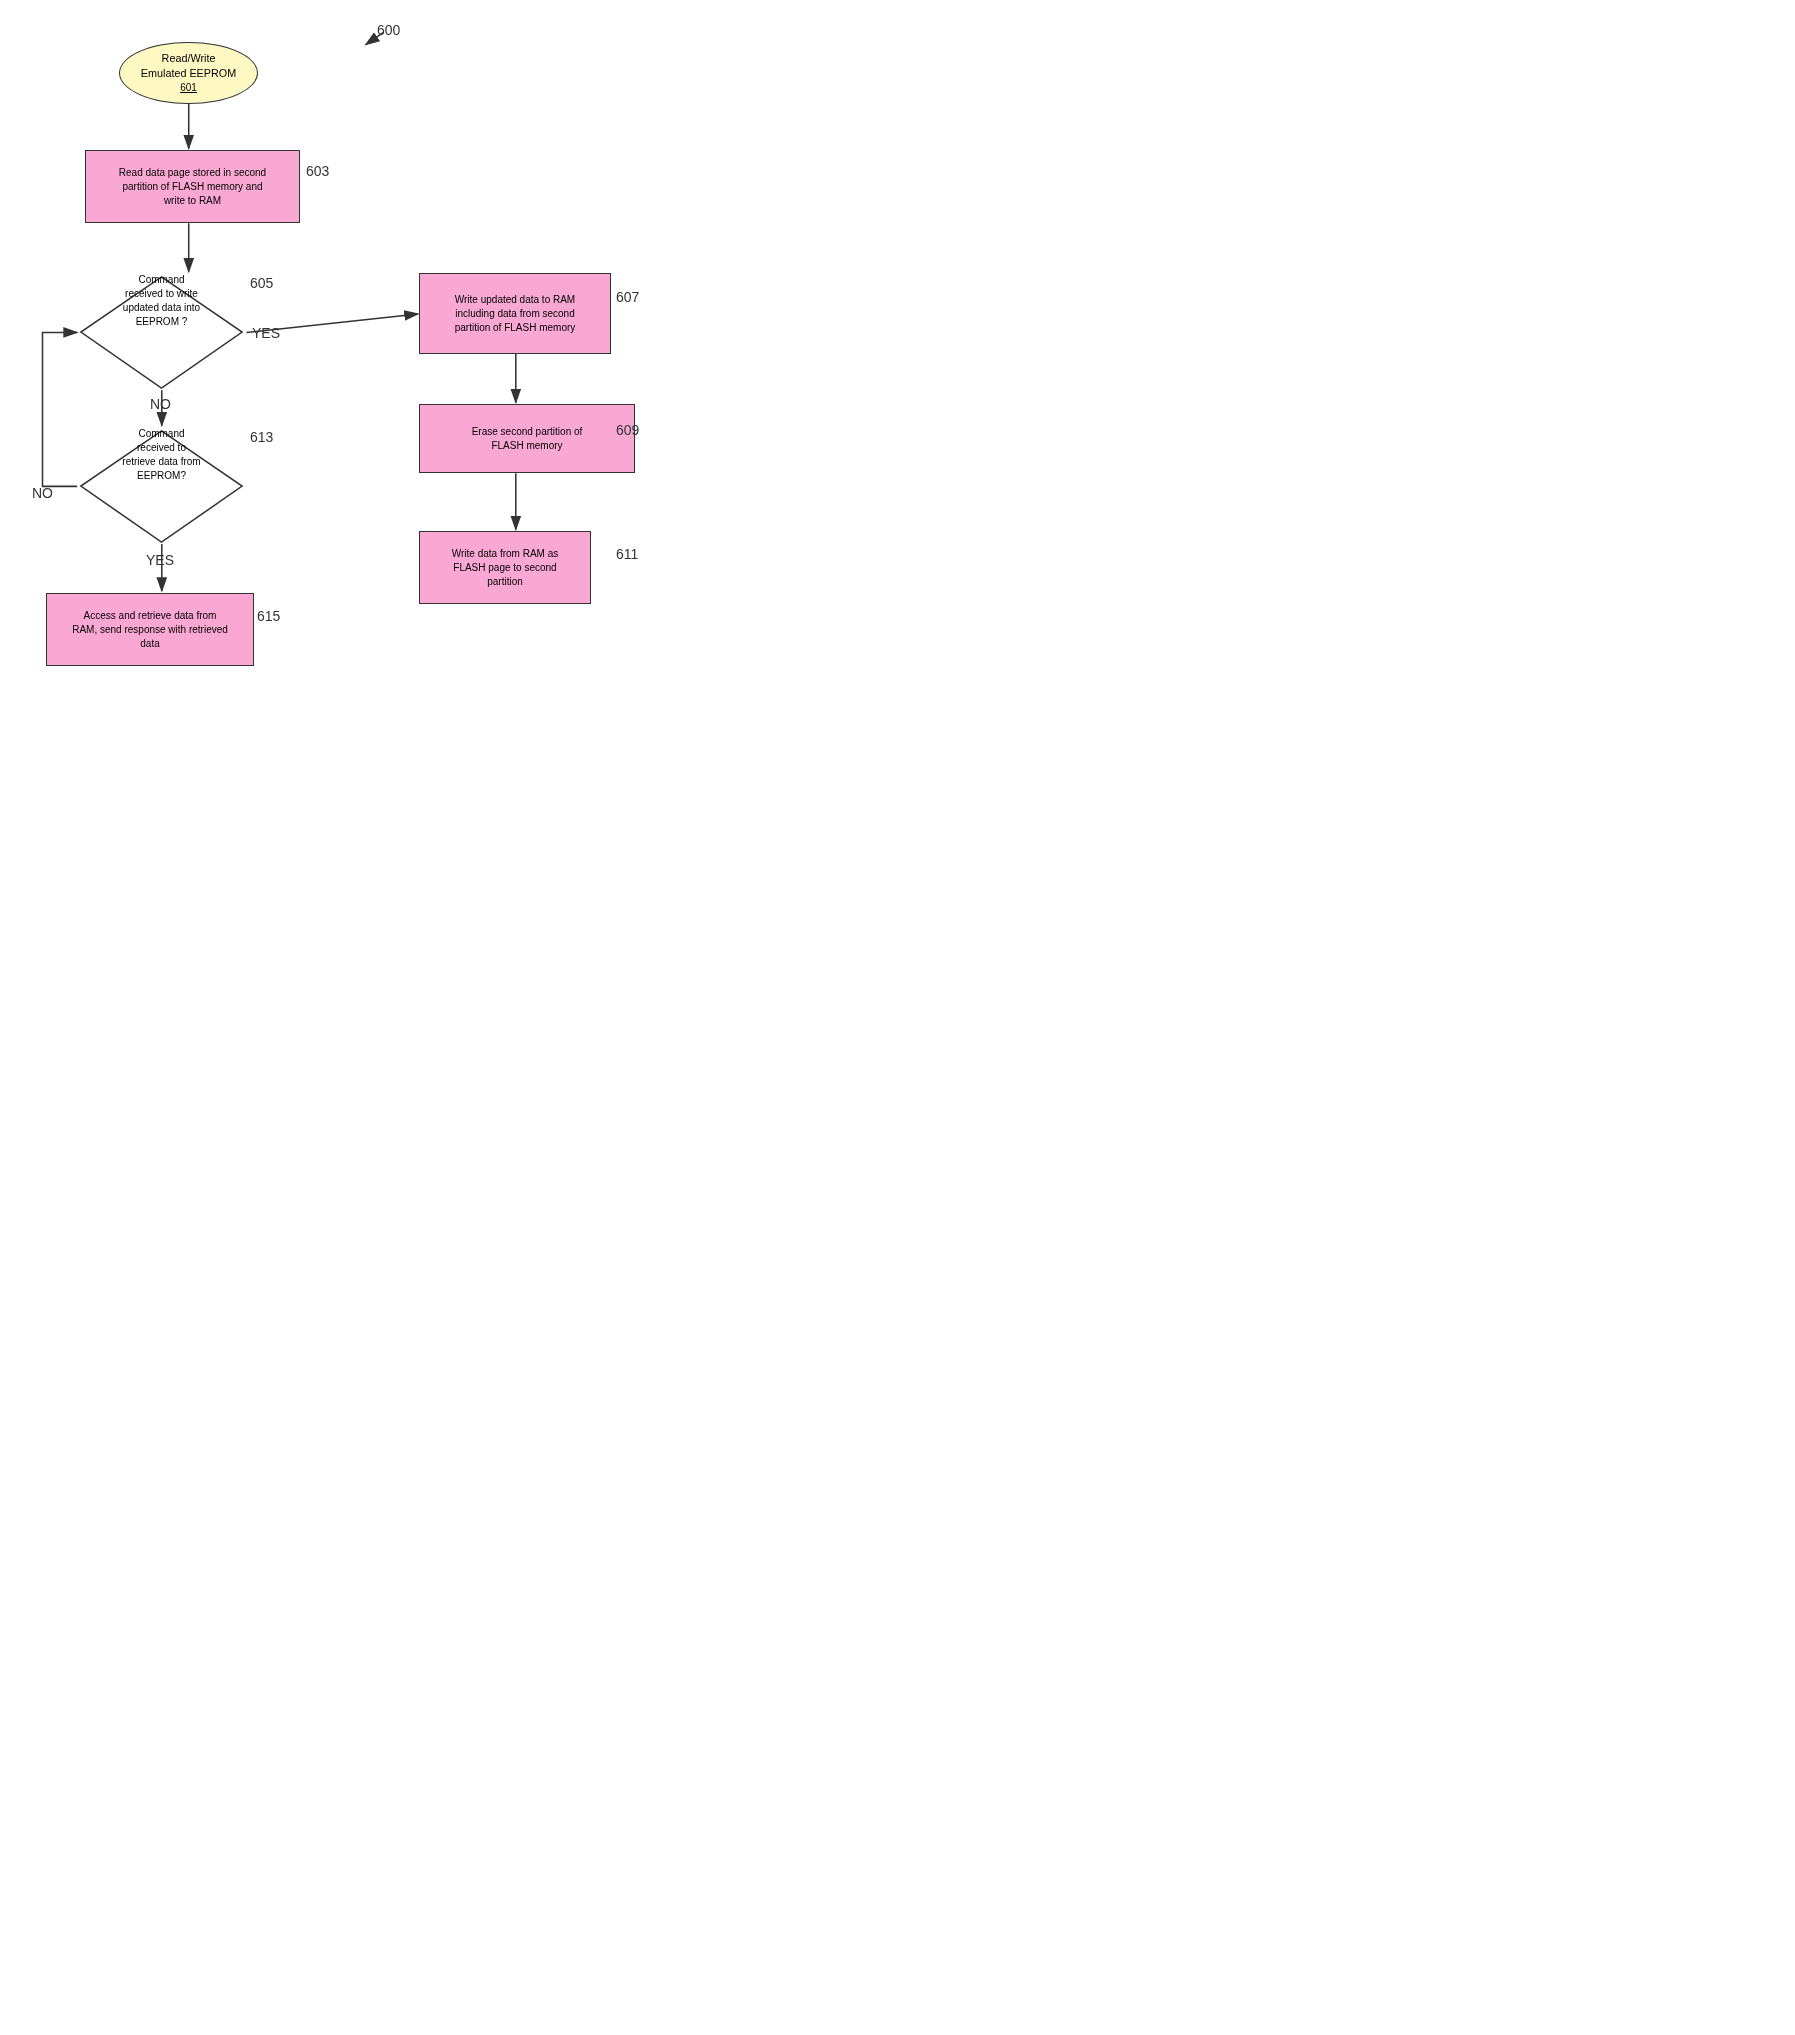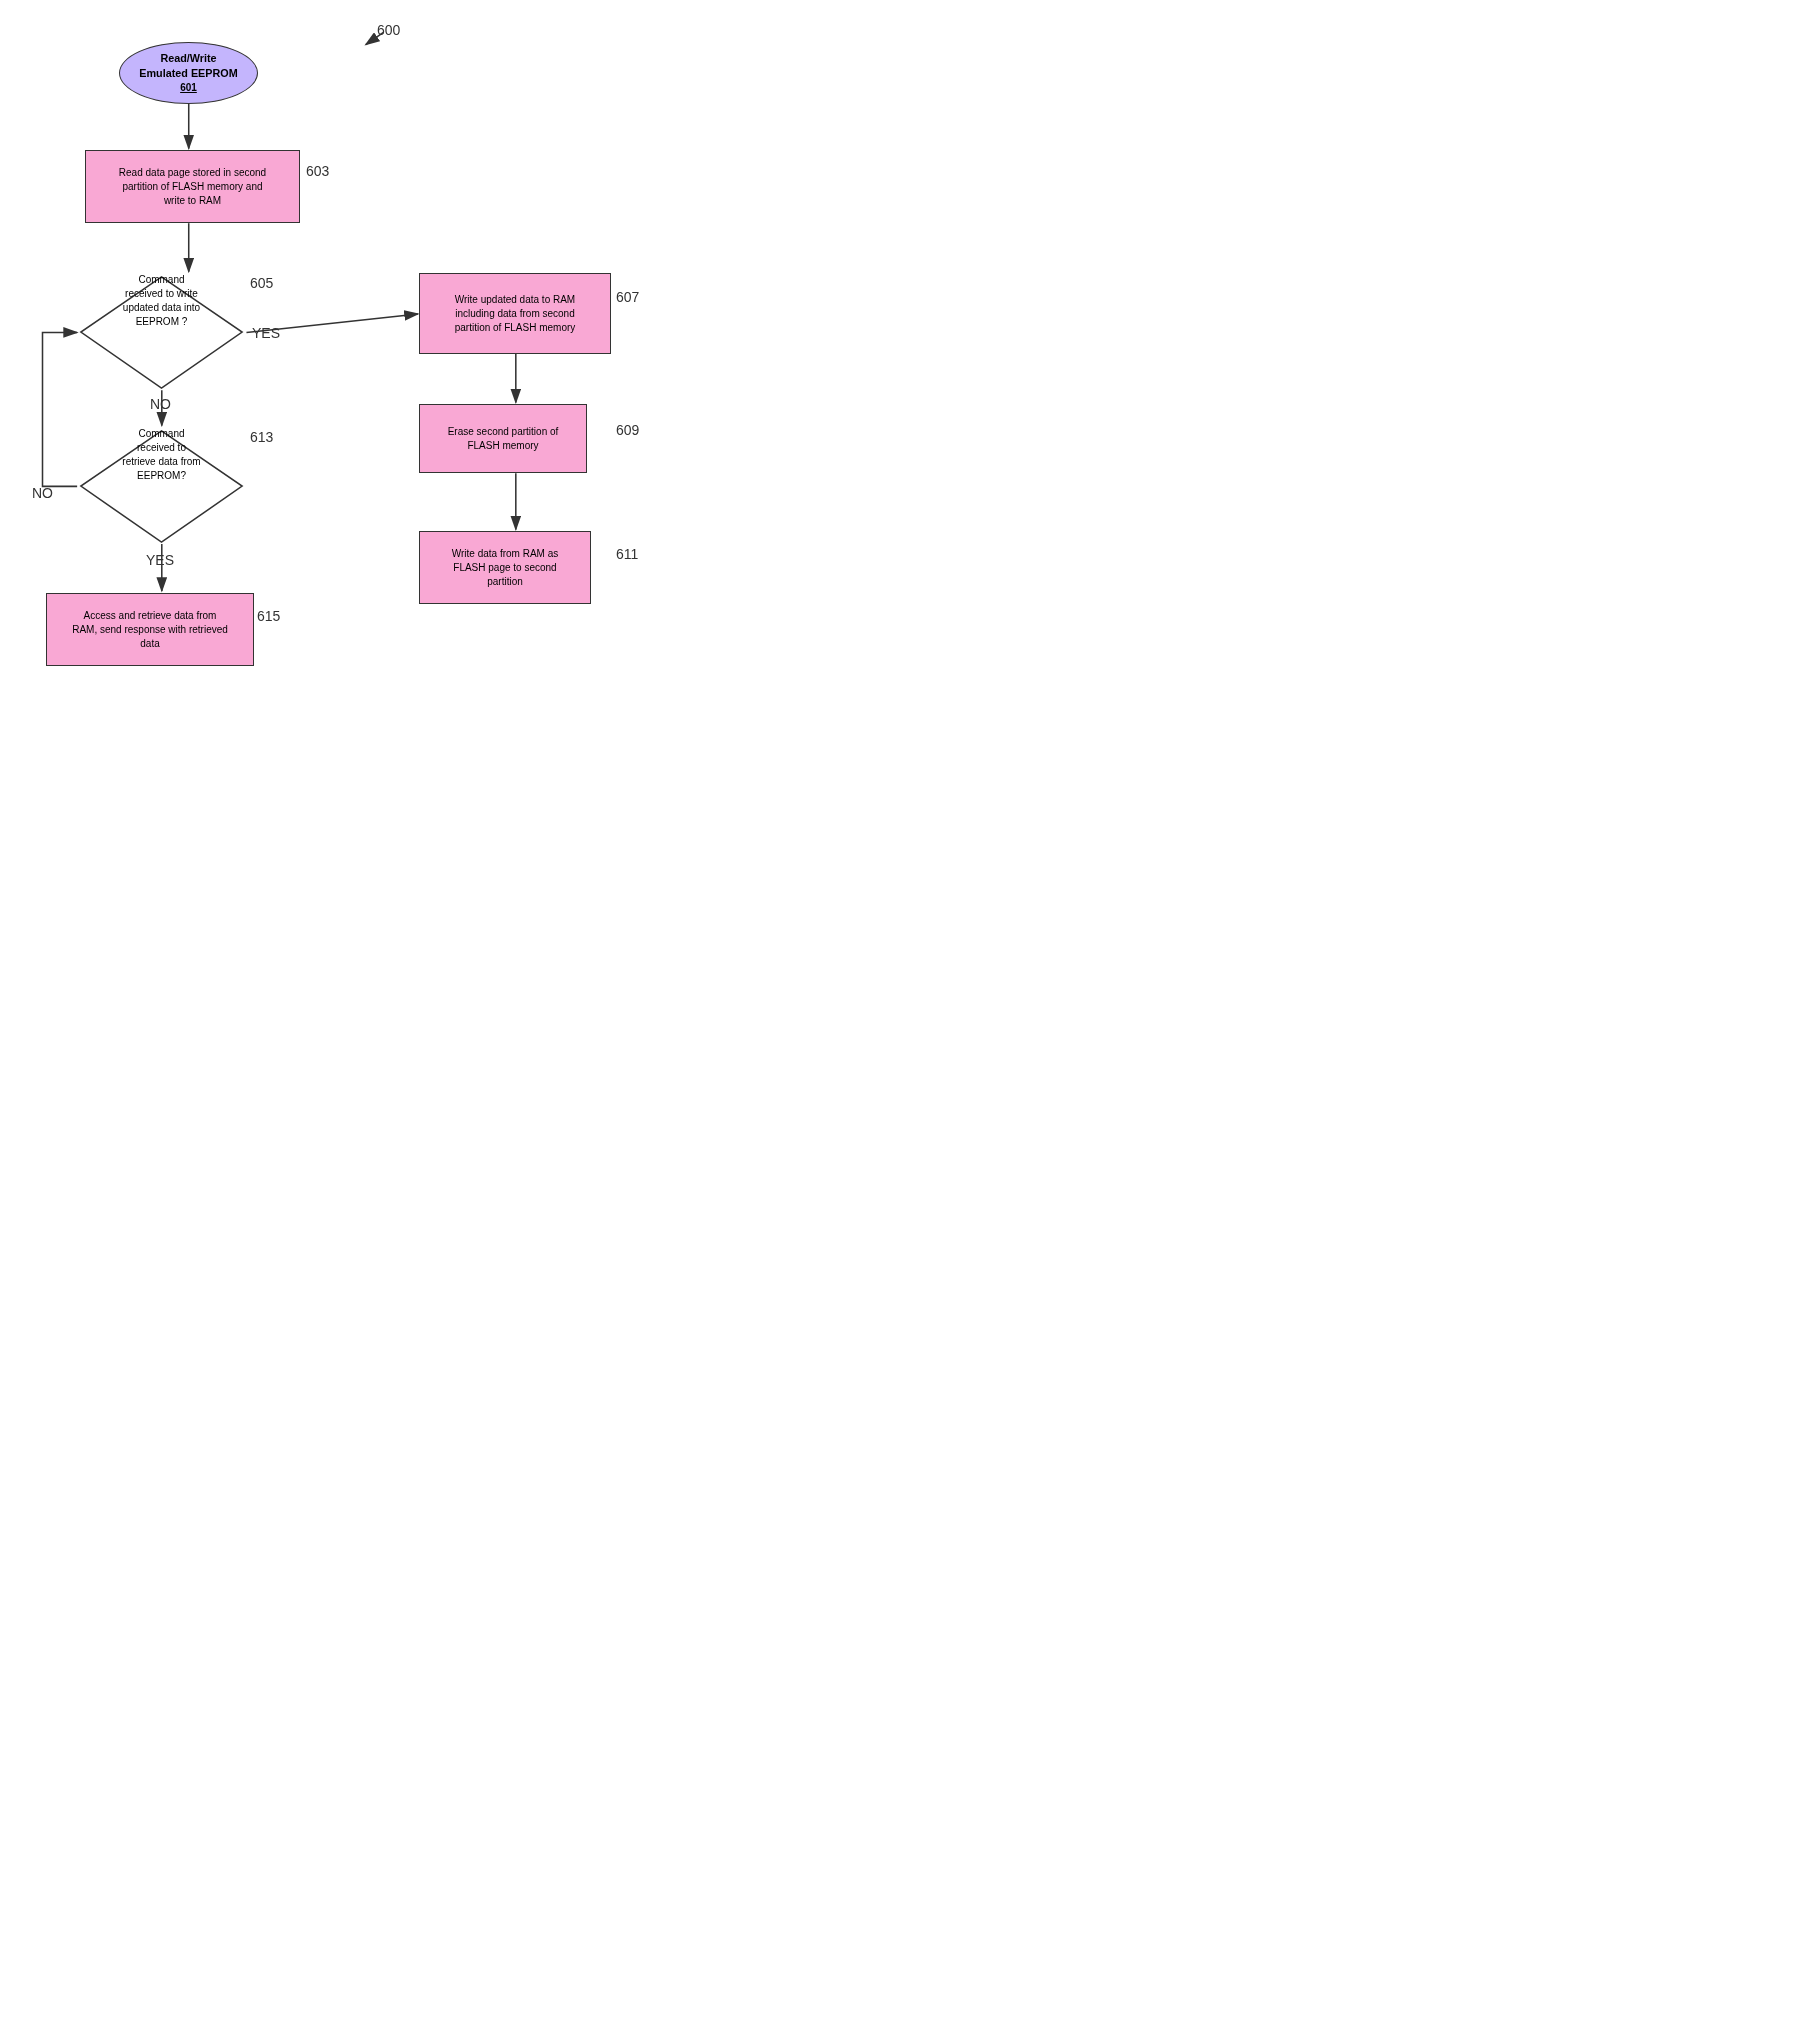--- a/index.html
+++ b/index.html
@@ -20,24 +20,23 @@
     .shape {
       position: absolute;
       display: flex;
       align-items: center;
       justify-content: center;
       text-align: center;
     }
     .oval {
       border: 1.5px solid #333;
       border-radius: 50%;
-      background: #c4b5fd;
+      background: #fef9c3;
       font-size: 10.8px;
       line-height: 1.4;
-      font-weight: bold;
     }
     .rect {
       border: 1.5px solid #333;
       background: #f9a8d4;
       font-size: 10px;
       line-height: 1.4;
       padding: 6.2px;
     }
     .diamond-wrap {
       position: absolute;
@@ -126,21 +125,21 @@
 retrieve data from
 EEPROM?</span>
     </div>
   </div>
   <div class="label" style="top:429px; left:250px;">613</div>
 
   <div class="label" style="top:485px; left:32px;">NO</div>
 
   <div class="label" style="top:552px; left:146px;">YES</div>
 
-  <div class="shape rect" style="width:168px; height:69px; top:404px; left:419px;">
+  <div class="shape rect" style="width:216px; height:69px; top:404px; left:419px;">
     <div style="white-space:pre-line;">Erase second partition of
 FLASH memory</div>
   </div>
   <div class="label" style="top:422px; left:616px;">609</div>
 
   <div class="shape rect" style="width:172px; height:73px; top:531px; left:419px;">
     <div style="white-space:pre-line;">Write data from RAM as
 FLASH page to second
 partition</div>
   </div>

